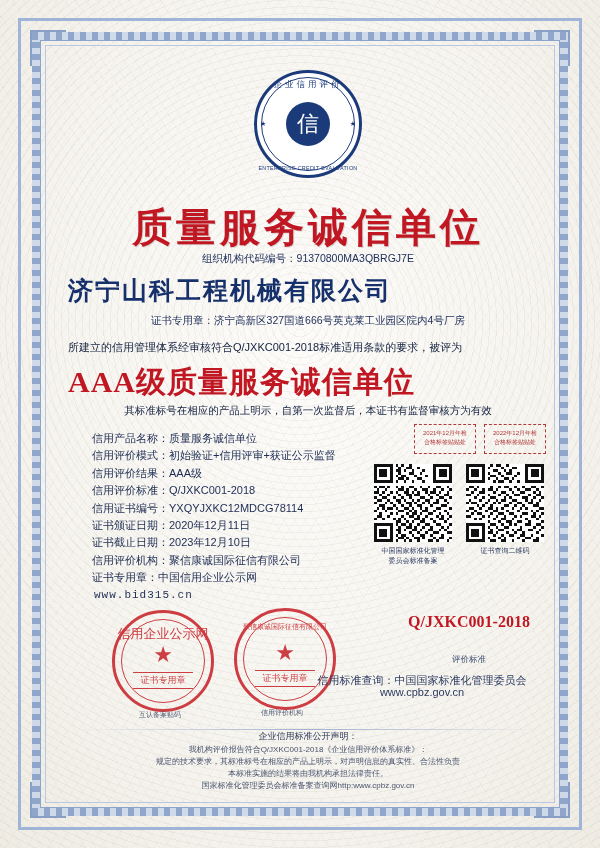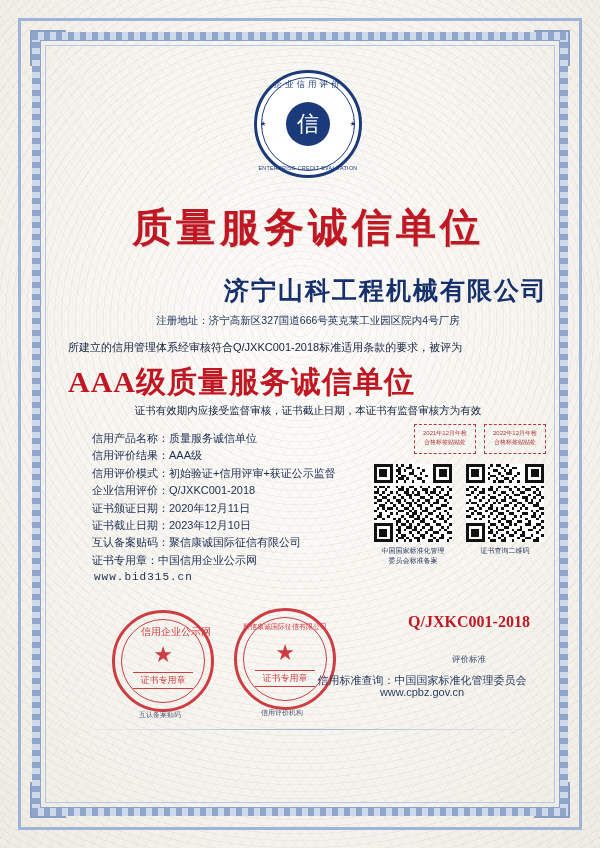--- a/index.html
+++ b/index.html
@@ -44,21 +44,21 @@
   .emblem .core{position:absolute;left:50%;top:50%;transform:translate(-50%,-50%);width:44px;height:44px;border-radius:50%;background:#1b3a7a;color:#fff;font-size:22px;display:flex;align-items:center;justify-content:center;font-family:"Liberation Serif","DejaVu Serif",serif;}
   .emblem .topcn{position:absolute;top:9px;left:0;right:0;text-align:center;font-size:8.5px;color:#1b3a7a;letter-spacing:3px;}
   .emblem .boten{position:absolute;bottom:7px;left:0;right:0;text-align:center;font-size:5.4px;color:#1b3a7a;letter-spacing:.3px;}
   .emblem .star{position:absolute;top:50%;font-size:7px;color:#1b3a7a;transform:translateY(-50%);}
   .emblem .s-l{left:6px;} .emblem .s-r{right:6px;}
 
   .title{position:absolute;top:148px;left:0;right:0;text-align:center;
     font-family:"Liberation Serif","DejaVu Serif",serif;font-weight:bold;font-size:40px;letter-spacing:4px;
     color:#c01722;text-shadow:1px 1px 0 rgba(0,0,0,.12);}
   .subcode{position:absolute;top:200px;left:0;right:0;text-align:center;font-size:10.5px;color:#20315c;}
-  .company{position:absolute;top:222px;left:0;right:0;text-align:right;
+  .company{position:absolute;top:222px;left:0;right:0;text-align:left;
     font-family:"Liberation Serif","DejaVu Serif",serif;font-weight:bold;font-size:25px;letter-spacing:2px;color:#16306b;}
   .addr{position:absolute;top:262px;left:0;right:0;text-align:center;font-size:10.5px;color:#20315c;}
   .stdline{position:absolute;top:288px;left:0;right:0;text-align:left;font-size:11px;color:#12203f;}
   .grade{position:absolute;top:310px;left:0;right:0;
     font-family:"Liberation Serif","DejaVu Serif",serif;font-weight:bold;font-size:30px;letter-spacing:1px;color:#c01722;}
   .valid{position:absolute;top:352px;left:0;right:0;text-align:center;font-size:10.5px;color:#12203f;}
 
   .fields{position:absolute;top:378px;left:24px;width:300px;font-size:11px;color:#1c2c52;line-height:17.4px;}
   .fields div{white-space:nowrap;}
   .fields .url{font-family:"Liberation Mono","DejaVu Sans Mono",monospace;letter-spacing:1px;padding-left:2px;}
@@ -113,34 +113,36 @@
       <div class="ring"></div>
       <div class="ring2"></div>
       <div class="topcn">企业信用评价</div>
       <div class="star s-l">★</div>
       <div class="star s-r">★</div>
       <div class="core">信</div>
       <div class="boten">ENTERPRISE CREDIT EVALUATION</div>
     </div>
 
     <div class="title">质量服务诚信单位</div>
+    <div class="subcode">组织机构代码编号：91370800MA3QBRGJ7E</div>
     <div class="company">济宁山科工程机械有限公司</div>
-    <div class="addr">注册地址：济宁高新区327国道666号英克莱工业园区院内4号厂房</div>
+    <div class="addr">证书专用章：济宁高新区327国道666号英克莱工业园区院内4号厂房</div>
     <div class="stdline">所建立的信用管理体系经审核符合Q/JXKC001-2018标准适用条款的要求，被评为</div>
     <div class="grade">AAA级质量服务诚信单位</div>
-    <div class="valid">证书有效期内应接受监督审核，证书截止日期，本证书有监督审核方为有效</div>
+    <div class="valid">其标准标号在相应的产品上明示，自第一次监督后，本证书有监督审核方为有效</div>
 
     <div class="fields">
       <div><span>信用产品名称：</span><span>质量服务诚信单位</span></div>
+      <div><span>信用评价模式：</span><span>初始验证+信用评审+获证公示监督</span></div>
       <div><span>信用评价结果：</span><span>AAA级</span></div>
-      <div><span>信用评价模式：</span><span>初始验证+信用评审+获证公示监督</span></div>
-      <div><span>企业信用评价：</span><span>Q/JXKC001-2018</span></div>
+      <div><span>信用评价标准：</span><span>Q/JXKC001-2018</span></div>
+      <div><span>信用证书编号：</span><span>YXQYJXKC12MDCG78114</span></div>
       <div><span>证书颁证日期：</span><span>2020年12月11日</span></div>
       <div><span>证书截止日期：</span><span>2023年12月10日</span></div>
-      <div><span>互认备案贴码：</span><span>聚信康诚国际征信有限公司</span></div>
+      <div><span>信用评价机构：</span><span>聚信康诚国际征信有限公司</span></div>
       <div><span>证书专用章：</span><span>中国信用企业公示网</span></div>
       <div class="url">www.bid315.cn</div>
     </div>
 
     <div class="stickers">
       <div class="sticker">
         <div>2021年12月年检</div>
         <div>合格标签贴贴处</div>
       </div>
       <div class="sticker">
@@ -571,21 +573,21 @@
               <rect x="21" y="28" width="1" height="1"></rect>
               <rect x="25" y="28" width="2" height="1"></rect>
           </g>
         </svg>
         <div class="qrcap">证书查询二维码</div>
       </div>
     </div>
 
     <div class="seal seal1">
       <div class="inner"></div>
-      <div class="arcs" style="font-size:10px;color:#c8242b;text-align:right;padding-top:12px;box-sizing:border-box;">信用企业公示网</div>
+      <div class="arcs" style="font-size:13px;color:#c8242b;text-align:center;padding-top:12px;box-sizing:border-box;">信用企业公示网</div>
       <div class="star">★</div>
       <div class="btm">证书专用章</div>
     </div>
     <div class="sealcap" style="left:37px;top:658px;">互认备案贴码</div>
 
     <div class="seal seal2">
       <div class="inner"></div>
       <div class="arcs" style="font-size:7px;color:#c8242b;text-align:center;padding-top:11px;box-sizing:border-box;">聚信康诚国际征信有限公司</div>
       <div class="star">★</div>
       <div class="btm">证书专用章</div>
@@ -594,15 +596,22 @@
 
     <div class="stdno">Q/JXKC001-2018</div>
     <div class="stdno-cap">评价标准</div>
     <div class="stdquery">
       <div>信用标准查询：中国国家标准化管理委员会</div>
       <div>www.cpbz.gov.cn</div>
     </div>
 
     <div class="divider" style="bottom:66px;"></div>
 
+    <div class="footer">
+      <div class="f-title">企业信用标准公开声明：</div>
+      <div>我机构评价报告符合Q/JXKC001-2018《企业信用评价体系标准》：</div>
+      <div>规定的技术要求，其标准标号在相应的产品上明示，对声明信息的真实性、合法性负责</div>
+      <div>本标准实施的结果将由我机构承担法律责任。</div>
+      <div>国家标准化管理委员会标准备案查询网http:www.cpbz.gov.cn</div>
+    </div>
 
   </div>
 </div>
 
 </body></html>

